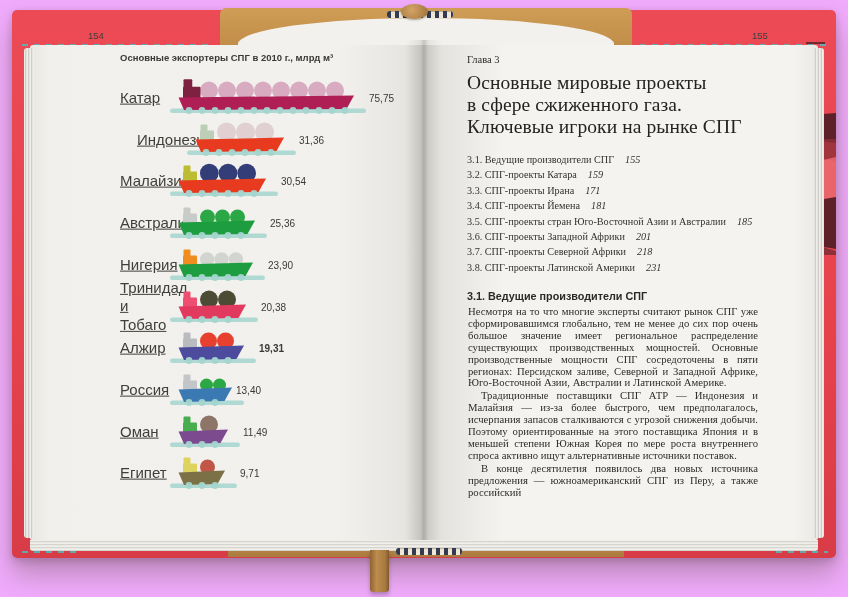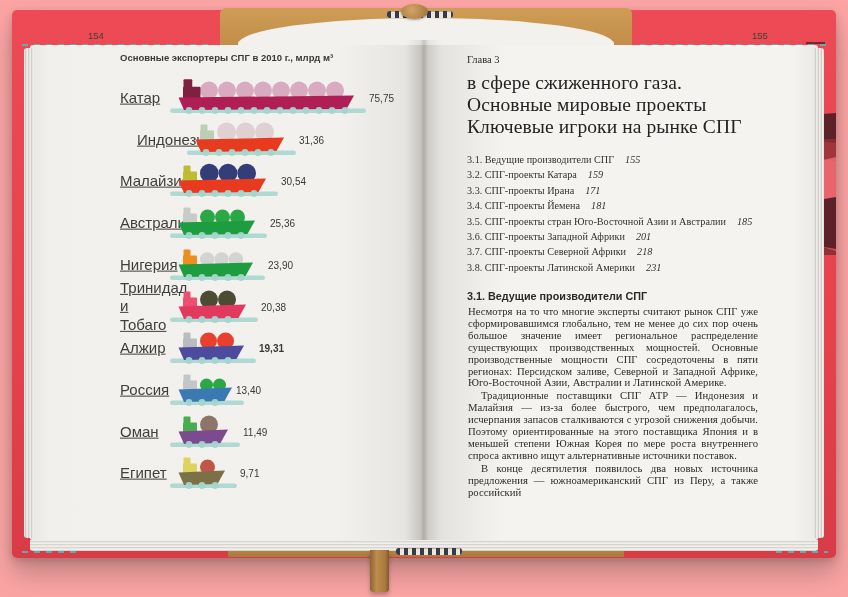--- a/index.html
+++ b/index.html
@@ -1,16 +1,16 @@
 <!DOCTYPE html>
 <html><head>
 <meta charset="utf-8">
 <style>
   html,body{margin:0;padding:0;background:#ffffff;}
-  #scene{position:relative;width:848px;height:597px;background:#fca5a5;overflow:hidden;
+  #scene{position:relative;width:848px;height:597px;background:#f0abfc;overflow:hidden;
          font-family:"Liberation Sans",sans-serif;}
   
   #cover{position:absolute;left:12px;top:10px;width:824px;height:548px;border-radius:5px;
          background:linear-gradient(#ec4a54,#e5424c 60%,#d83c46);
          box-shadow:0 16px 26px rgba(90,70,60,.35), 0 3px 8px rgba(0,0,0,.18);}
   #spine-top{position:absolute;left:220px;top:8px;width:412px;height:40px;border-radius:6px 6px 0 0;
          background:linear-gradient(#c0financial0 0 0) , #c9964f;background:linear-gradient(#cf9d55,#c08c49);}
   #spine-bottom{position:absolute;left:228px;top:540px;width:396px;height:17px;
          background:linear-gradient(#c0914e,#aa7a3e);}
   .cyan-dash{position:absolute;height:2px;opacity:.8;
@@ -290,22 +290,22 @@
             <circle cx="25" cy="31.5" r="3.4" fill="#a3d5ce" opacity="0.95"></circle>
             <circle cx="38" cy="31.5" r="3.4" fill="#a3d5ce" opacity="0.95"></circle>
           </svg></span>
     <span class="ship-value" style="left: 120px;">9,71</span>
   </div>
     </div>
 
   <div id="page-num-right">155</div>
   <div id="chapter-label" class="rp">Глава 3</div>
   <div id="chapter-title" class="rp">
+      <div>Основные мировые проекты</div>
       <div>в сфере сжиженного газа.</div>
-      <div>Основные мировые проекты</div>
       <div>Ключевые игроки на рынке СПГ</div>
     </div>
   <div id="toc" class="rp">
       <div class="toc-item">
     <span class="toc-label">3.1. Ведущие производители СПГ</span><span class="toc-page">155</span>
   </div>
       <div class="toc-item">
     <span class="toc-label">3.2. СПГ-проекты Катара</span><span class="toc-page">159</span>
   </div>
       <div class="toc-item">

